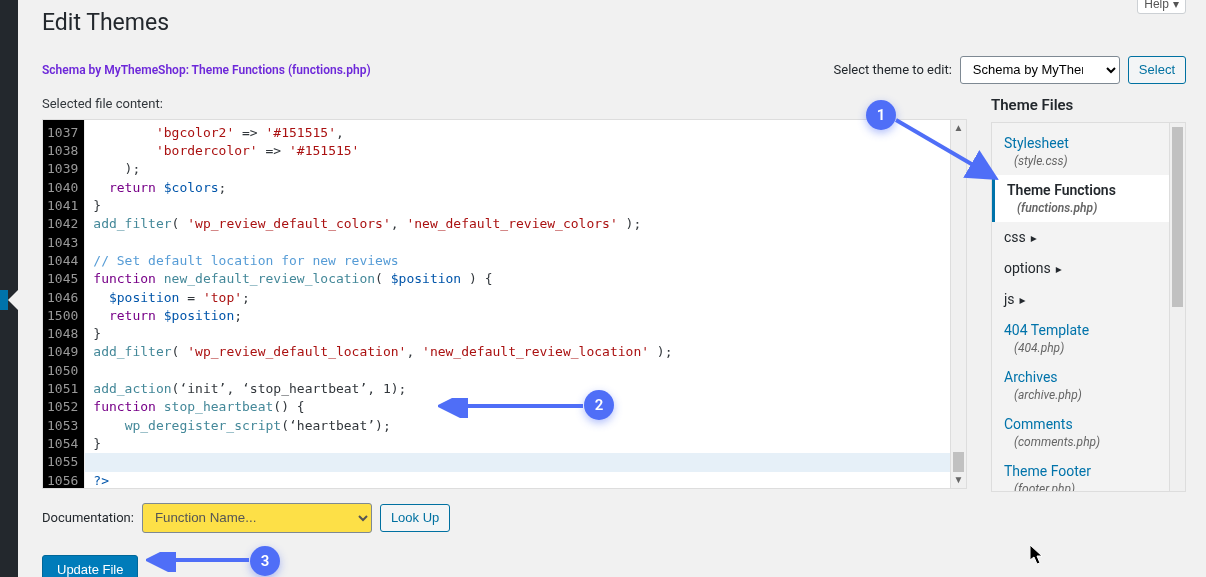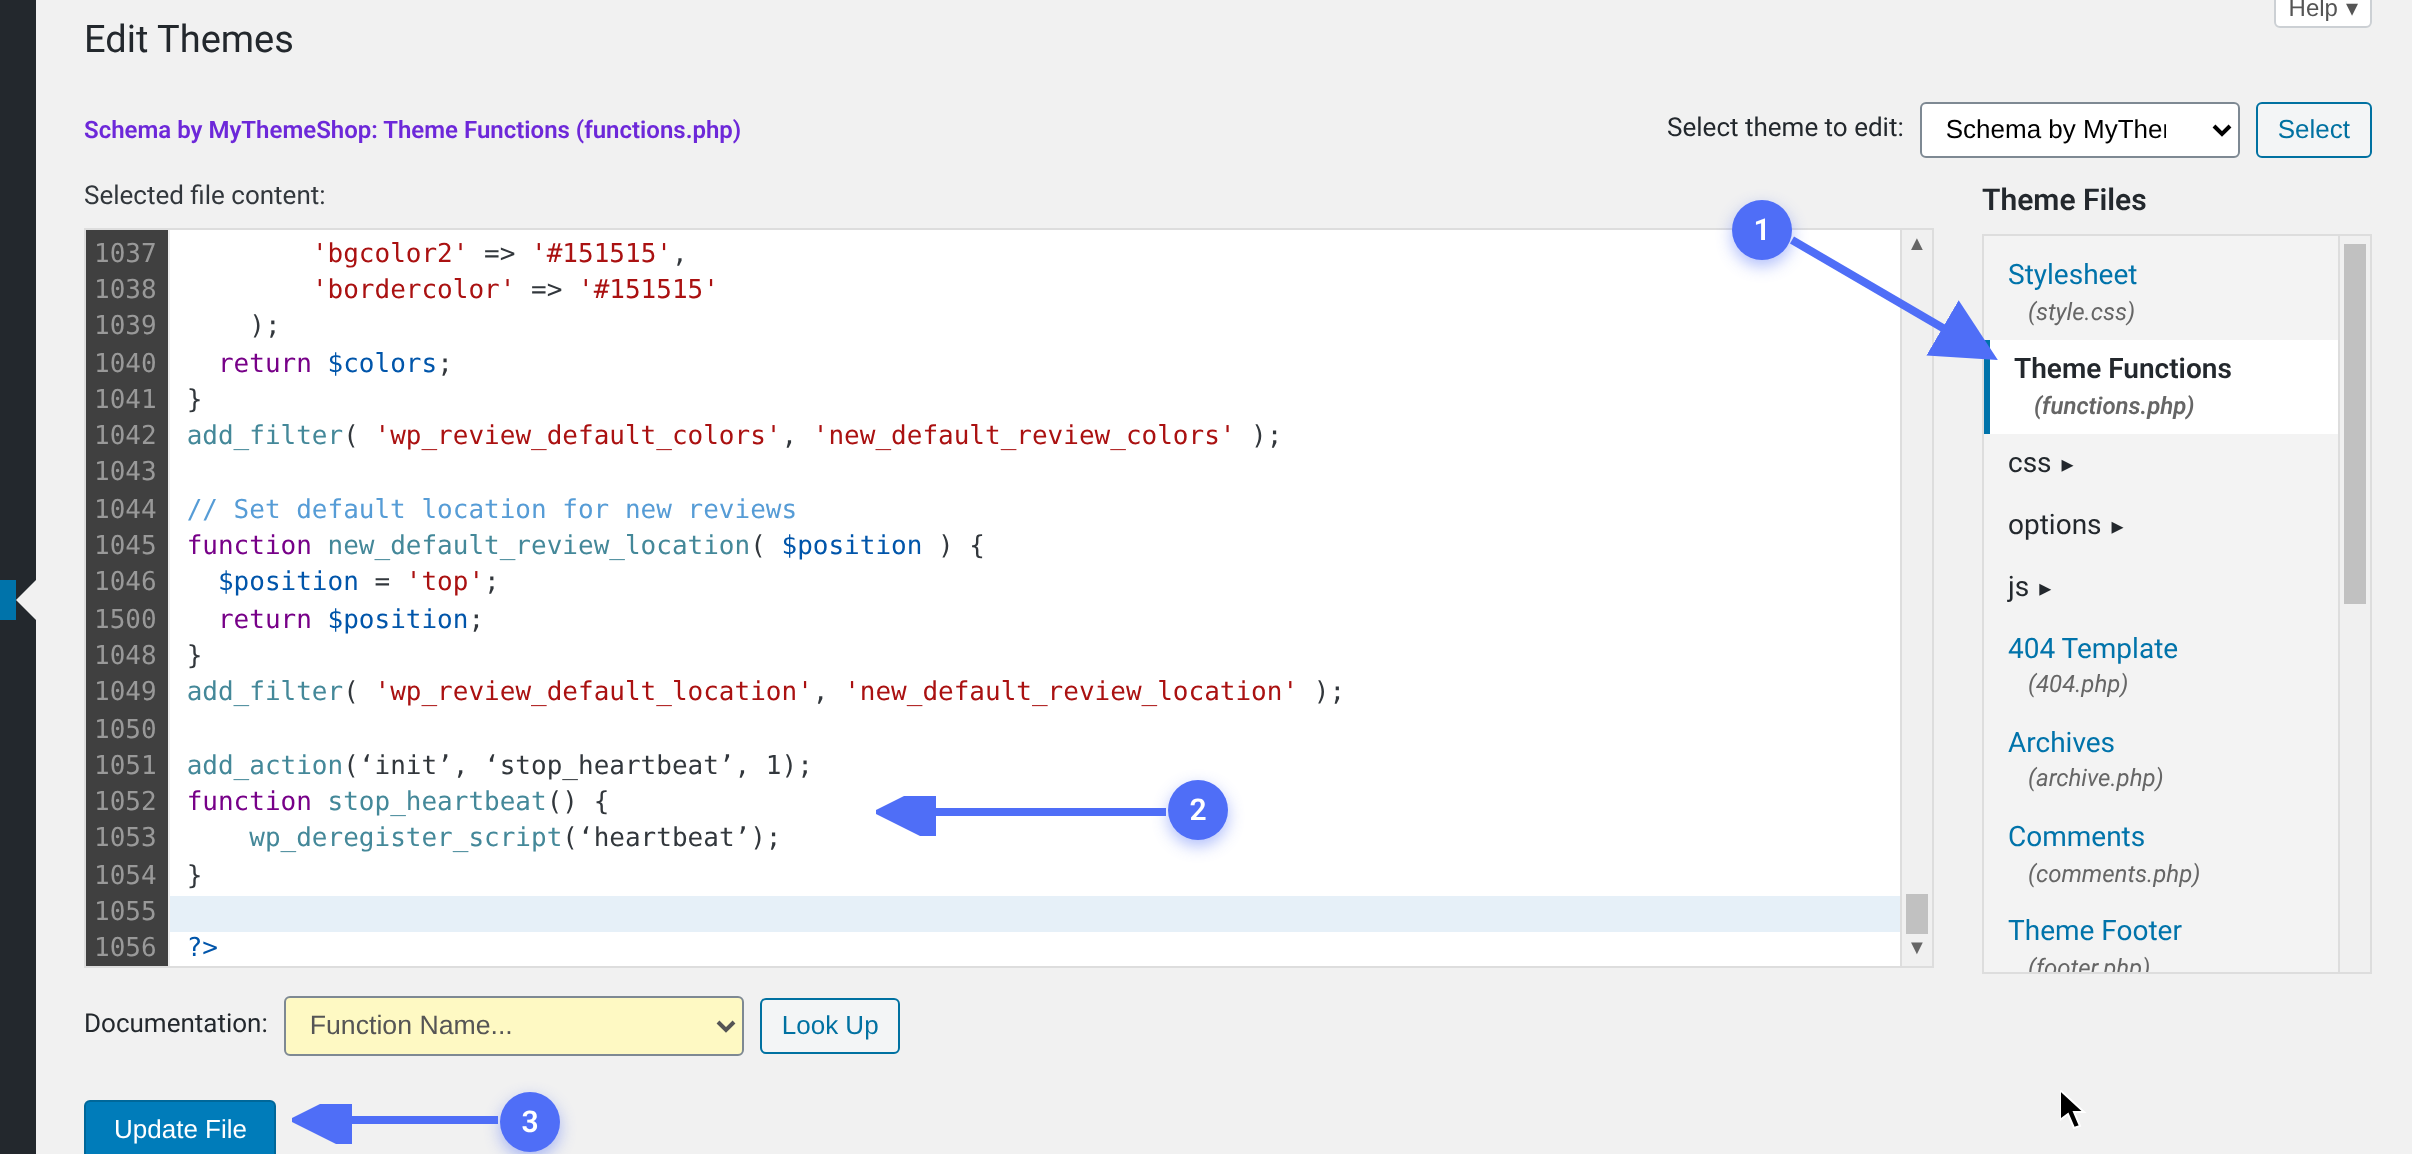--- a/index.html
+++ b/index.html
@@ -43,21 +43,21 @@
       padding: 0 20px 10px 24px;
       overflow: hidden;
       position: relative;
     }
     .top-bar {
       display: flex;
       justify-content: space-between;
       align-items: flex-start;
     }
     .page-title {
-      font-size: 19px;
+      font-size: 23px;
       font-weight: 400;
       color: #23282d;
       padding: 8px 0 4px 0;
       line-height: 1.3;
     }
     .help-btn {
       border: 1px solid #ccd0d4;
       background: #fff;
       color: #555;
       font-size: 12px;
@@ -112,21 +112,21 @@
     .sidebar-col { width: 195px; flex-shrink: 0; }
     .selected-label { margin-bottom: 8px; font-size: 13px; }
     .code-editor {
       border: 1px solid #ddd;
       background: #fff;
       display: flex;
       height: 370px;
       position: relative;
     }
     .gutter {
-      background: #404040;
+      background: #000000;
       color: #999;
       text-align: right;
       padding: 4px 6px 4px 4px;
       font-family: Consolas, Monaco, monospace;
       font-size: 13px;
       line-height: 18.3px;
       border-right: 1px solid #eee;
       user-select: none;
     }
     .code-lines {
@@ -179,21 +179,21 @@
       margin-top: 14px;
     }
     .docs-row label { font-size: 13px; font-weight: 400; color: #23282d; }
     select.fn-sel {
       height: 30px;
       border: 1px solid #7e8993;
       border-radius: 3px;
       padding: 0 8px;
       min-width: 230px;
       color: #555;
-      background: #fef9c3;
+      background: #fde047;
     }
     .btn-primary {
       background: #007cba;
       border: 1px solid #006799;
       color: #fff;
       padding: 0 14px;
       height: 30px;
       border-radius: 3px;
       font-size: 13px;
       cursor: pointer;

